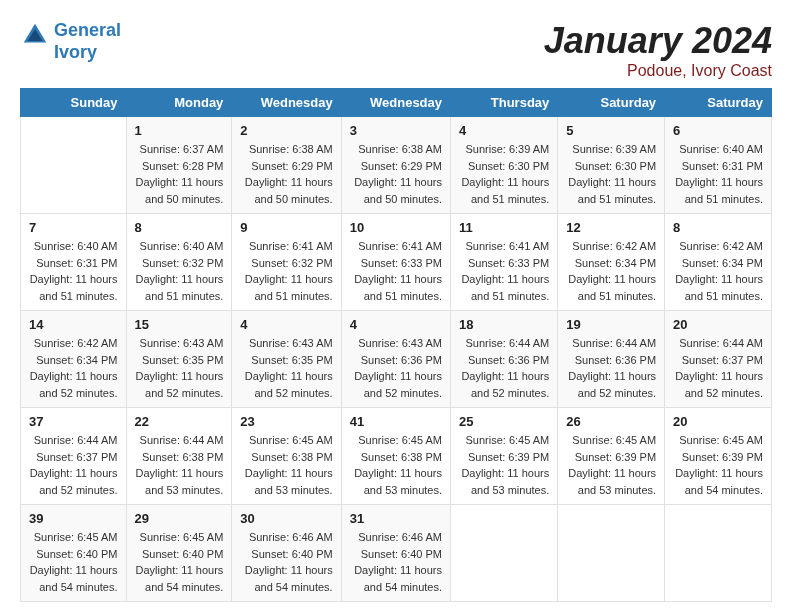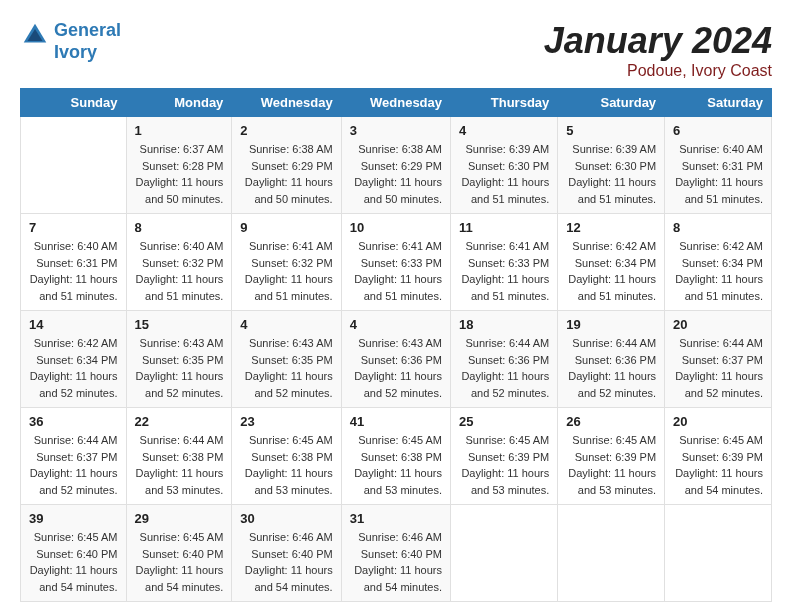--- a/index.html
+++ b/index.html
@@ -216,21 +216,21 @@
           <span class="day-num">19</span>
           <div class="day-info">Sunrise: 6:44 AM<br>Sunset: 6:36 PM<br>Daylight: 11 hours and 52 minutes.</div>
         </td>
         <td>
           <span class="day-num">20</span>
           <div class="day-info">Sunrise: 6:44 AM<br>Sunset: 6:37 PM<br>Daylight: 11 hours and 52 minutes.</div>
         </td>
       </tr>
       <tr class="week-row">
         <td>
-          <span class="day-num">36</span>
+          <span class="day-num">37</span>
           <div class="day-info">Sunrise: 6:44 AM<br>Sunset: 6:37 PM<br>Daylight: 11 hours and 52 minutes.</div>
         </td>
         <td>
           <span class="day-num">22</span>
           <div class="day-info">Sunrise: 6:44 AM<br>Sunset: 6:38 PM<br>Daylight: 11 hours and 53 minutes.</div>
         </td>
         <td>
           <span class="day-num">23</span>
           <div class="day-info">Sunrise: 6:45 AM<br>Sunset: 6:38 PM<br>Daylight: 11 hours and 53 minutes.</div>
         </td>

